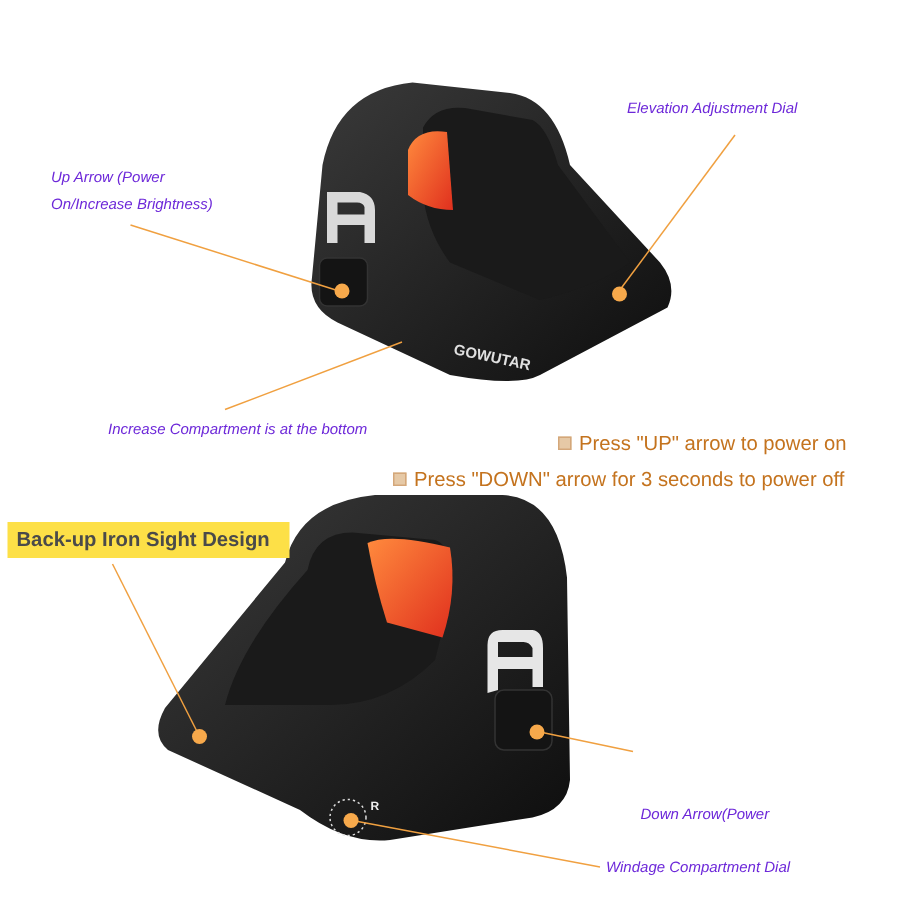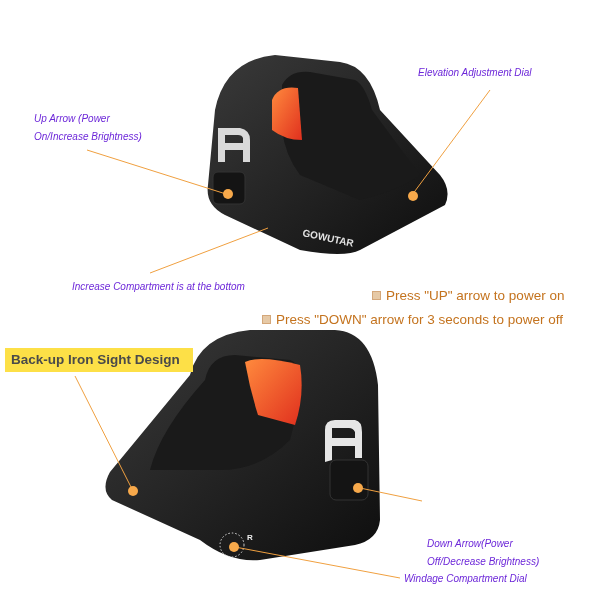--- a/index.html
+++ b/index.html
@@ -73,15 +73,14 @@
   <span>Press "UP" arrow to power on</span>
 </div>
 <div class="note" style="left:262px;top:312px;">
   <span class="bullet"></span>
   <span>Press "DOWN" arrow for 3 seconds to power off</span>
 </div>
 
 <div class="highlight">Back-up Iron Sight Design</div>
 <div class="label" style="left:427px;top:487px;margin-top:48px;">
   <div>Down Arrow(Power</div>
-  <div>Off/Decrease Brightness)</div>
 </div>
 <div class="label" style="left:404px;top:570px;">Windage Compartment Dial</div>
 
 </body></html>

